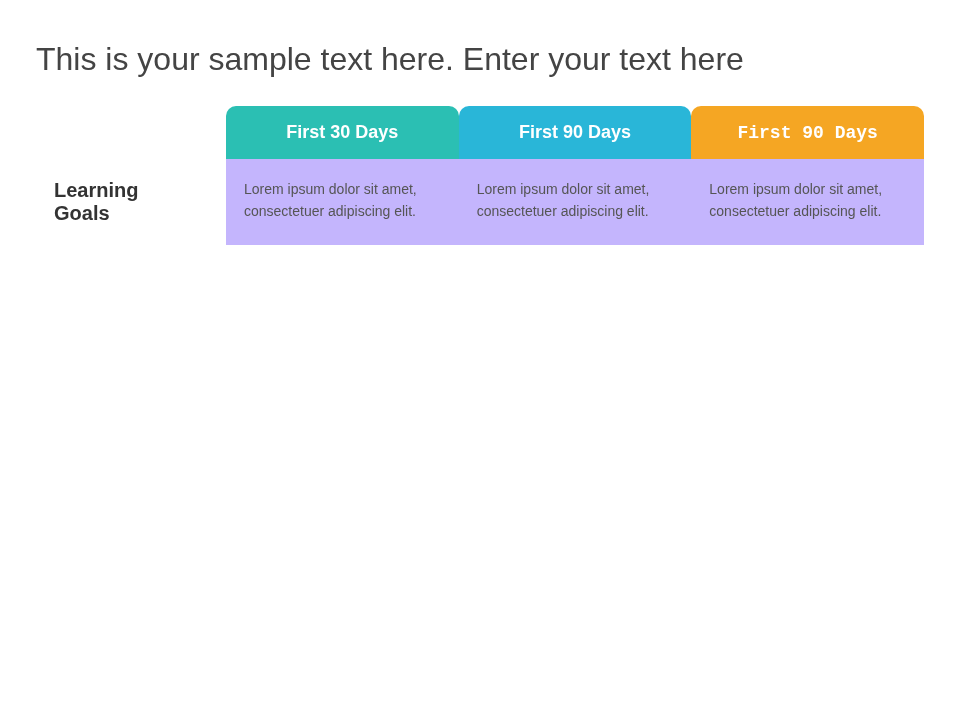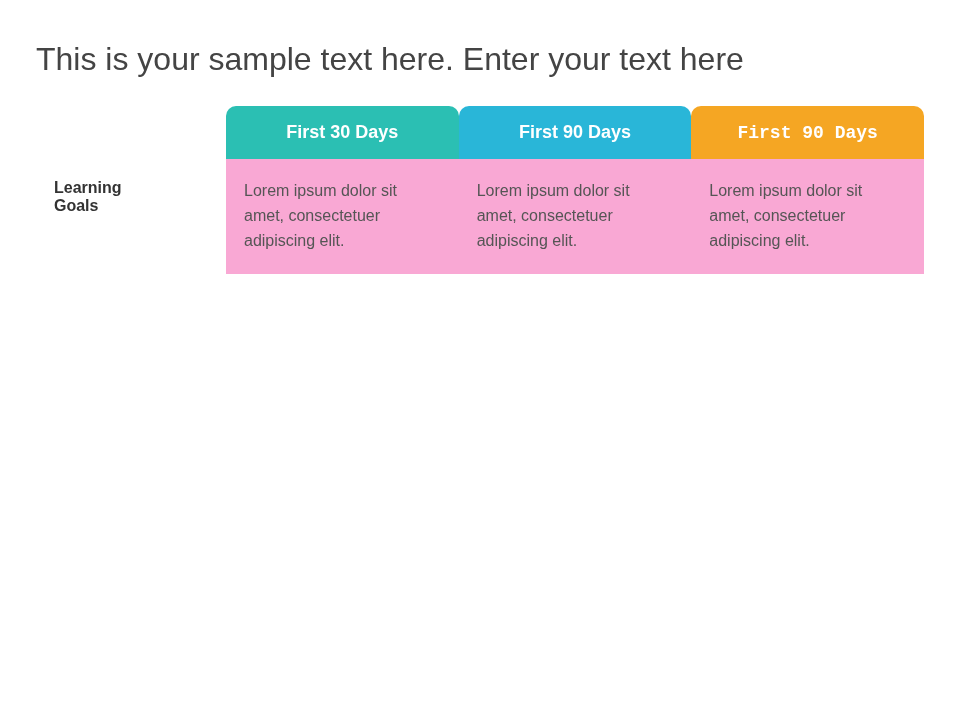--- a/index.html
+++ b/index.html
@@ -82,29 +82,29 @@
       padding: 20px 18px;
       vertical-align: top;
       border-bottom: 1.5px dashed #cccccc;
     }
 
     .data-row:last-child td {
       border-bottom: none;
     }
 
     .row-label {
-      font-size: 16px;
+      font-size: 20px;
       font-weight: 700;
       color: #333333;
       padding-left: 4px;
     }
 
     .row-content {
-      background-color: #f9a8d4;
-      font-size: 16px;
+      background-color: #c4b5fd;
+      font-size: 14px;
       color: #555555;
       line-height: 1.55;
     }
   </style>
 </head>
 <body>
 
 <div class="page">
   <div class="title">This is your sample text here. Enter your text here</div>
 

